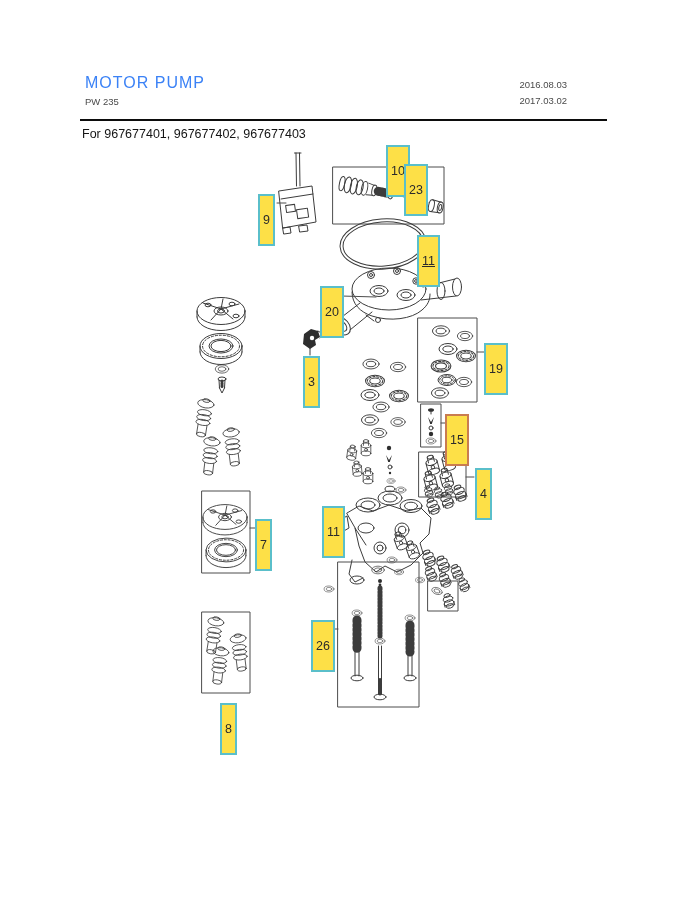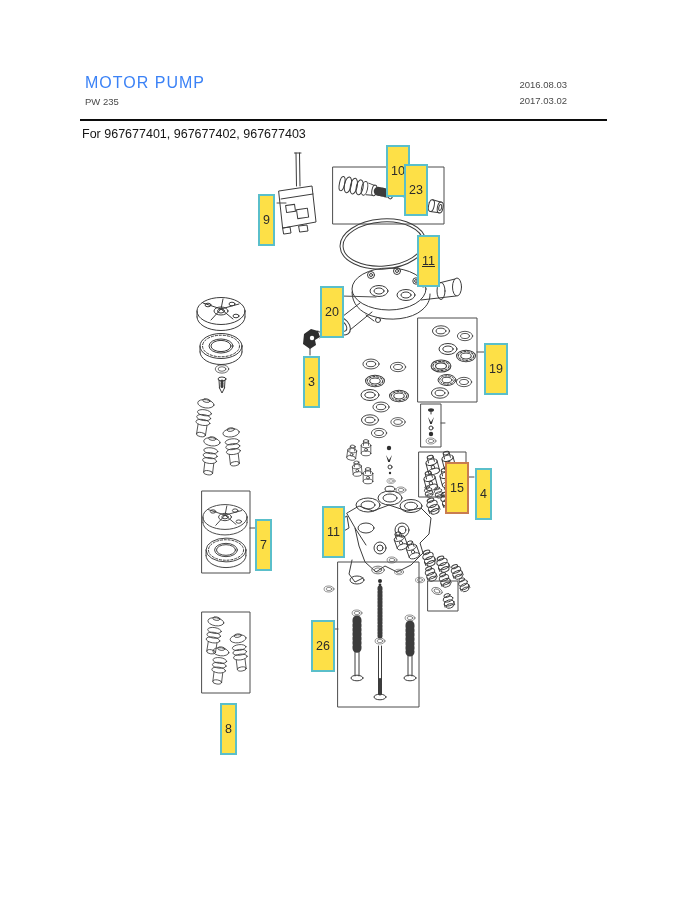--- a/index.html
+++ b/index.html
@@ -348,18 +348,18 @@
   </g>
 </svg>
 
 <div class="callout" style="left:258px;top:194px;">9</div>
 <div class="callout" style="left:386px;top:145px;">10</div>
 <div class="callout" style="left:404px;top:164px;">23</div>
 <div class="callout" style="left:417px;top:235px;text-decoration:underline;">11</div>
 <div class="callout" style="left:320px;top:286px;">20</div>
 <div class="callout" style="left:303px;top:356px;">3</div>
 <div class="callout" style="left:484px;top:343px;">19</div>
-<div class="callout hl" style="left:445px;top:414px;margin-top:48px;">15</div>
+<div class="callout hl" style="left:445px;top:414px;">15</div>
 <div class="callout" style="left:475px;top:468px;">4</div>
 <div class="callout" style="left:322px;top:506px;">11</div>
 <div class="callout" style="left:255px;top:519px;">7</div>
 <div class="callout" style="left:311px;top:620px;">26</div>
 <div class="callout" style="left:220px;top:703px;">8</div>
 
 </body></html>

